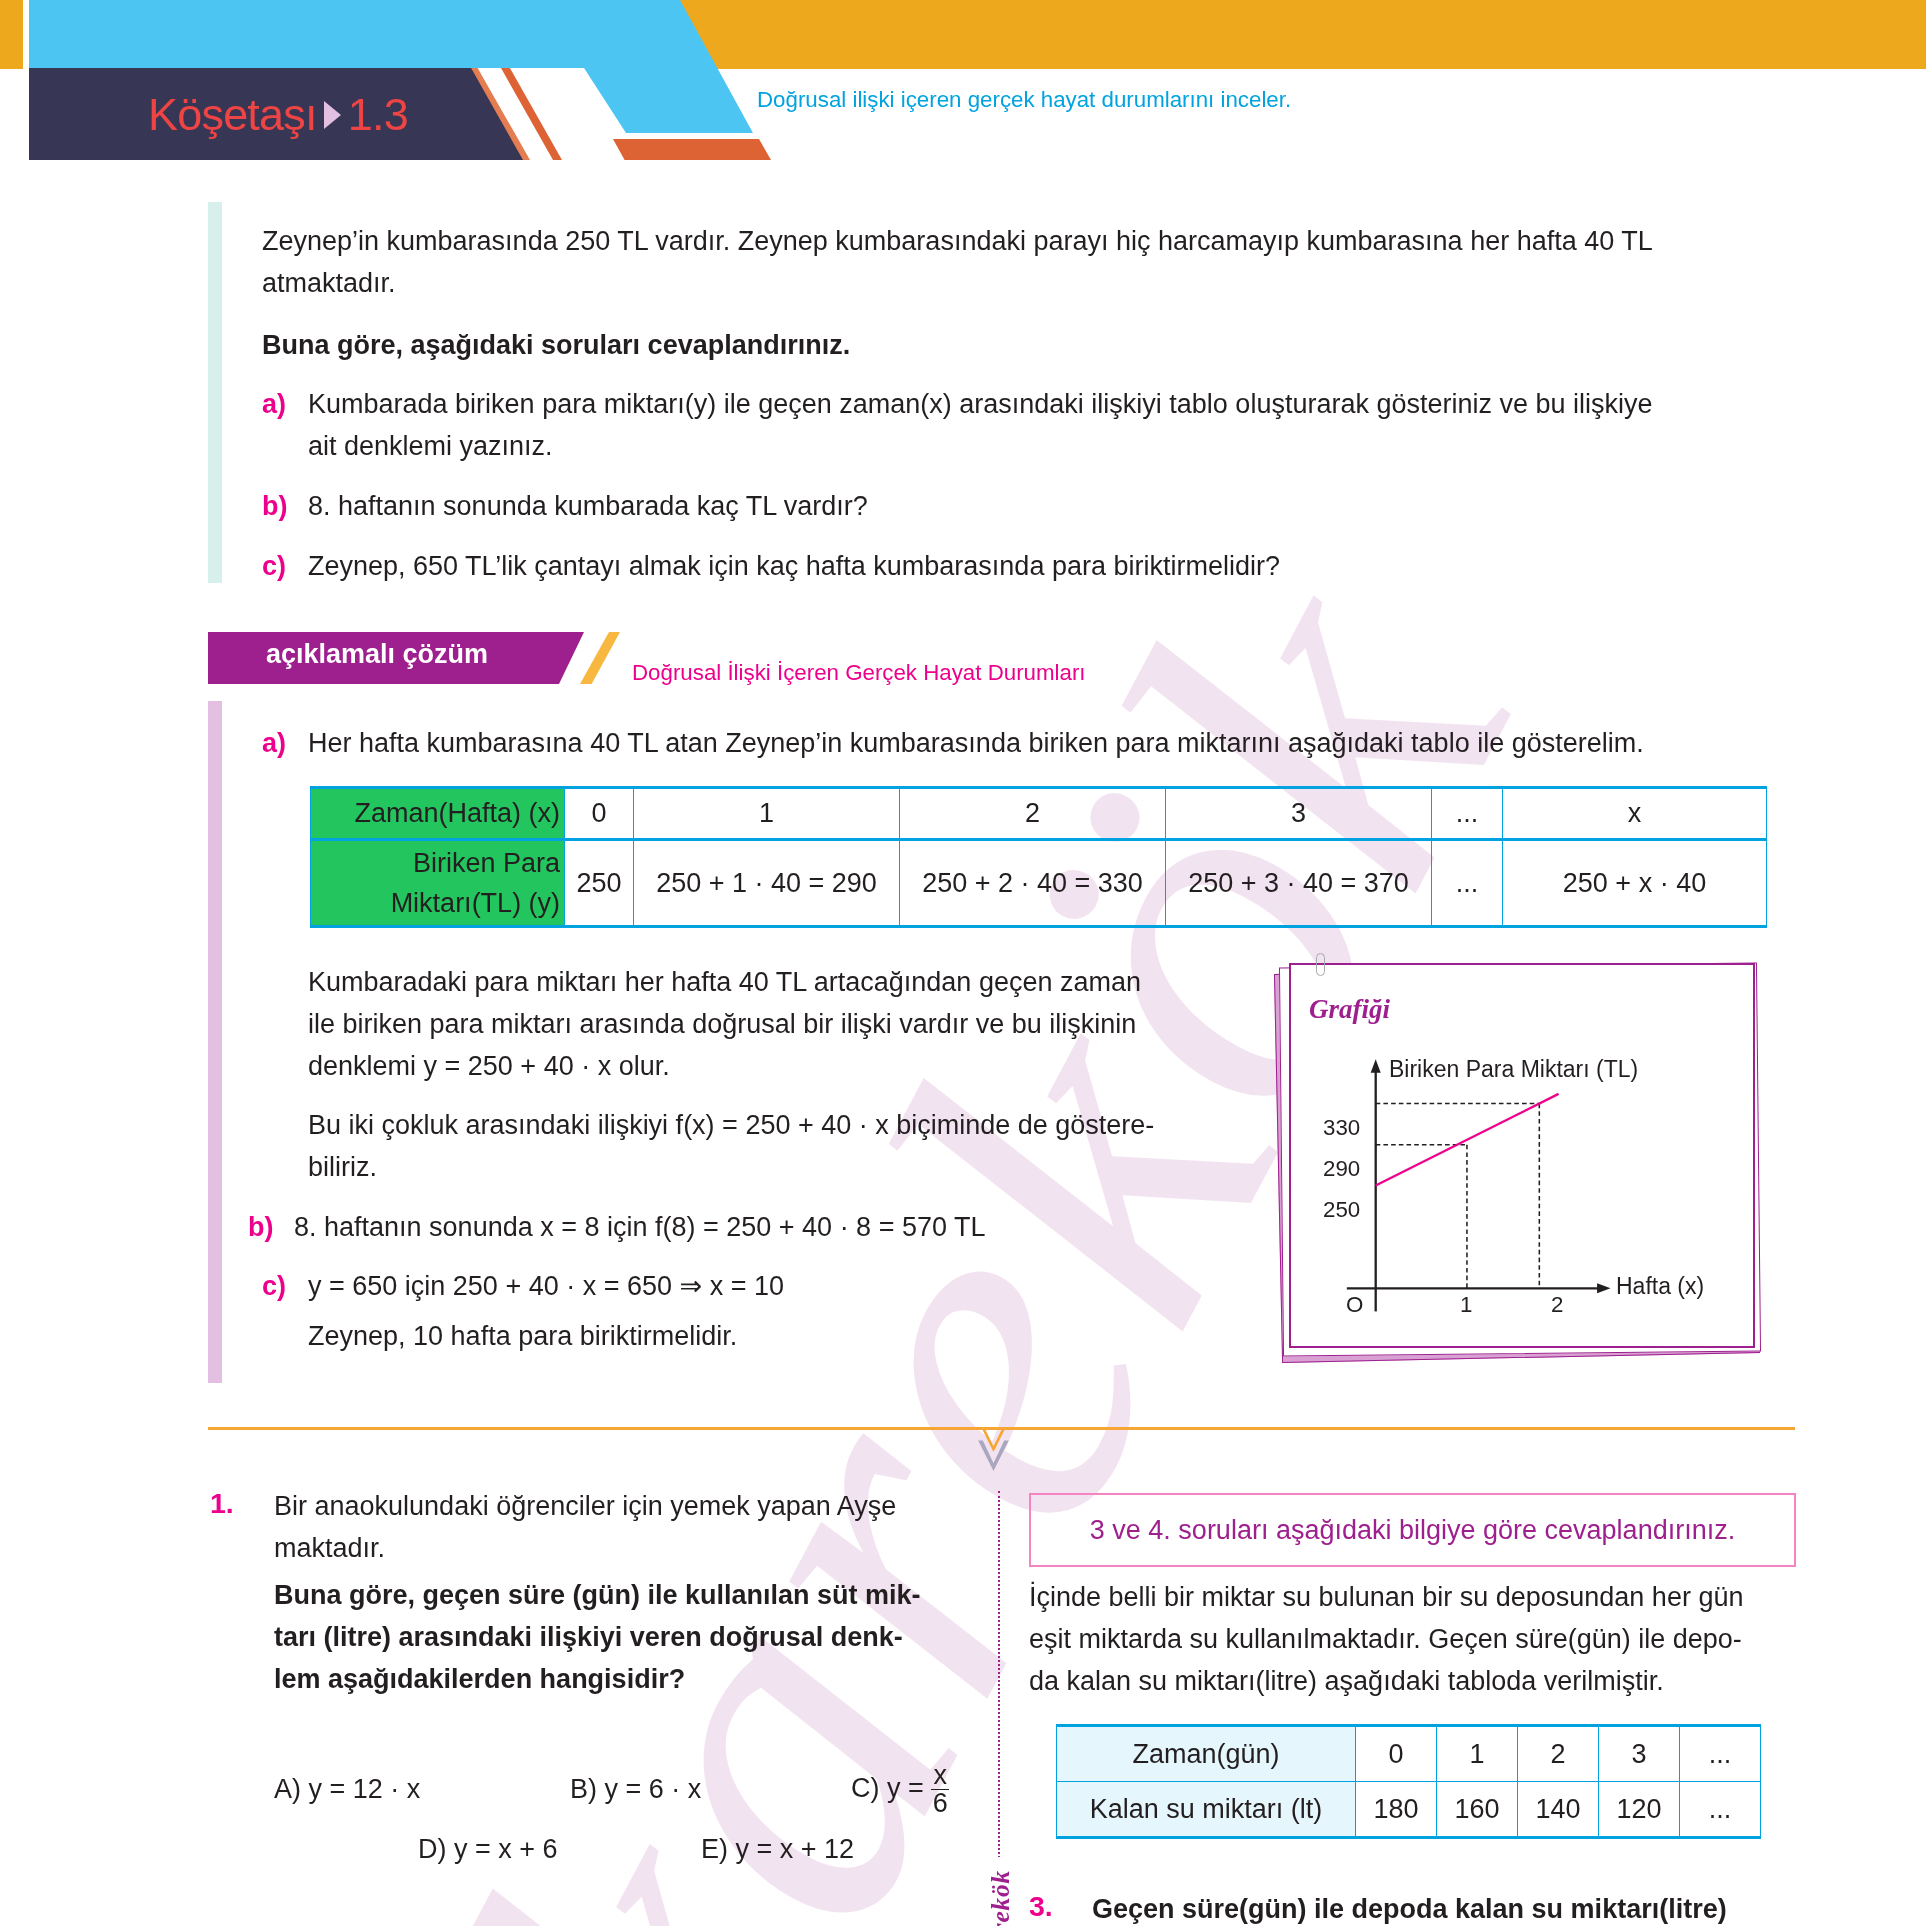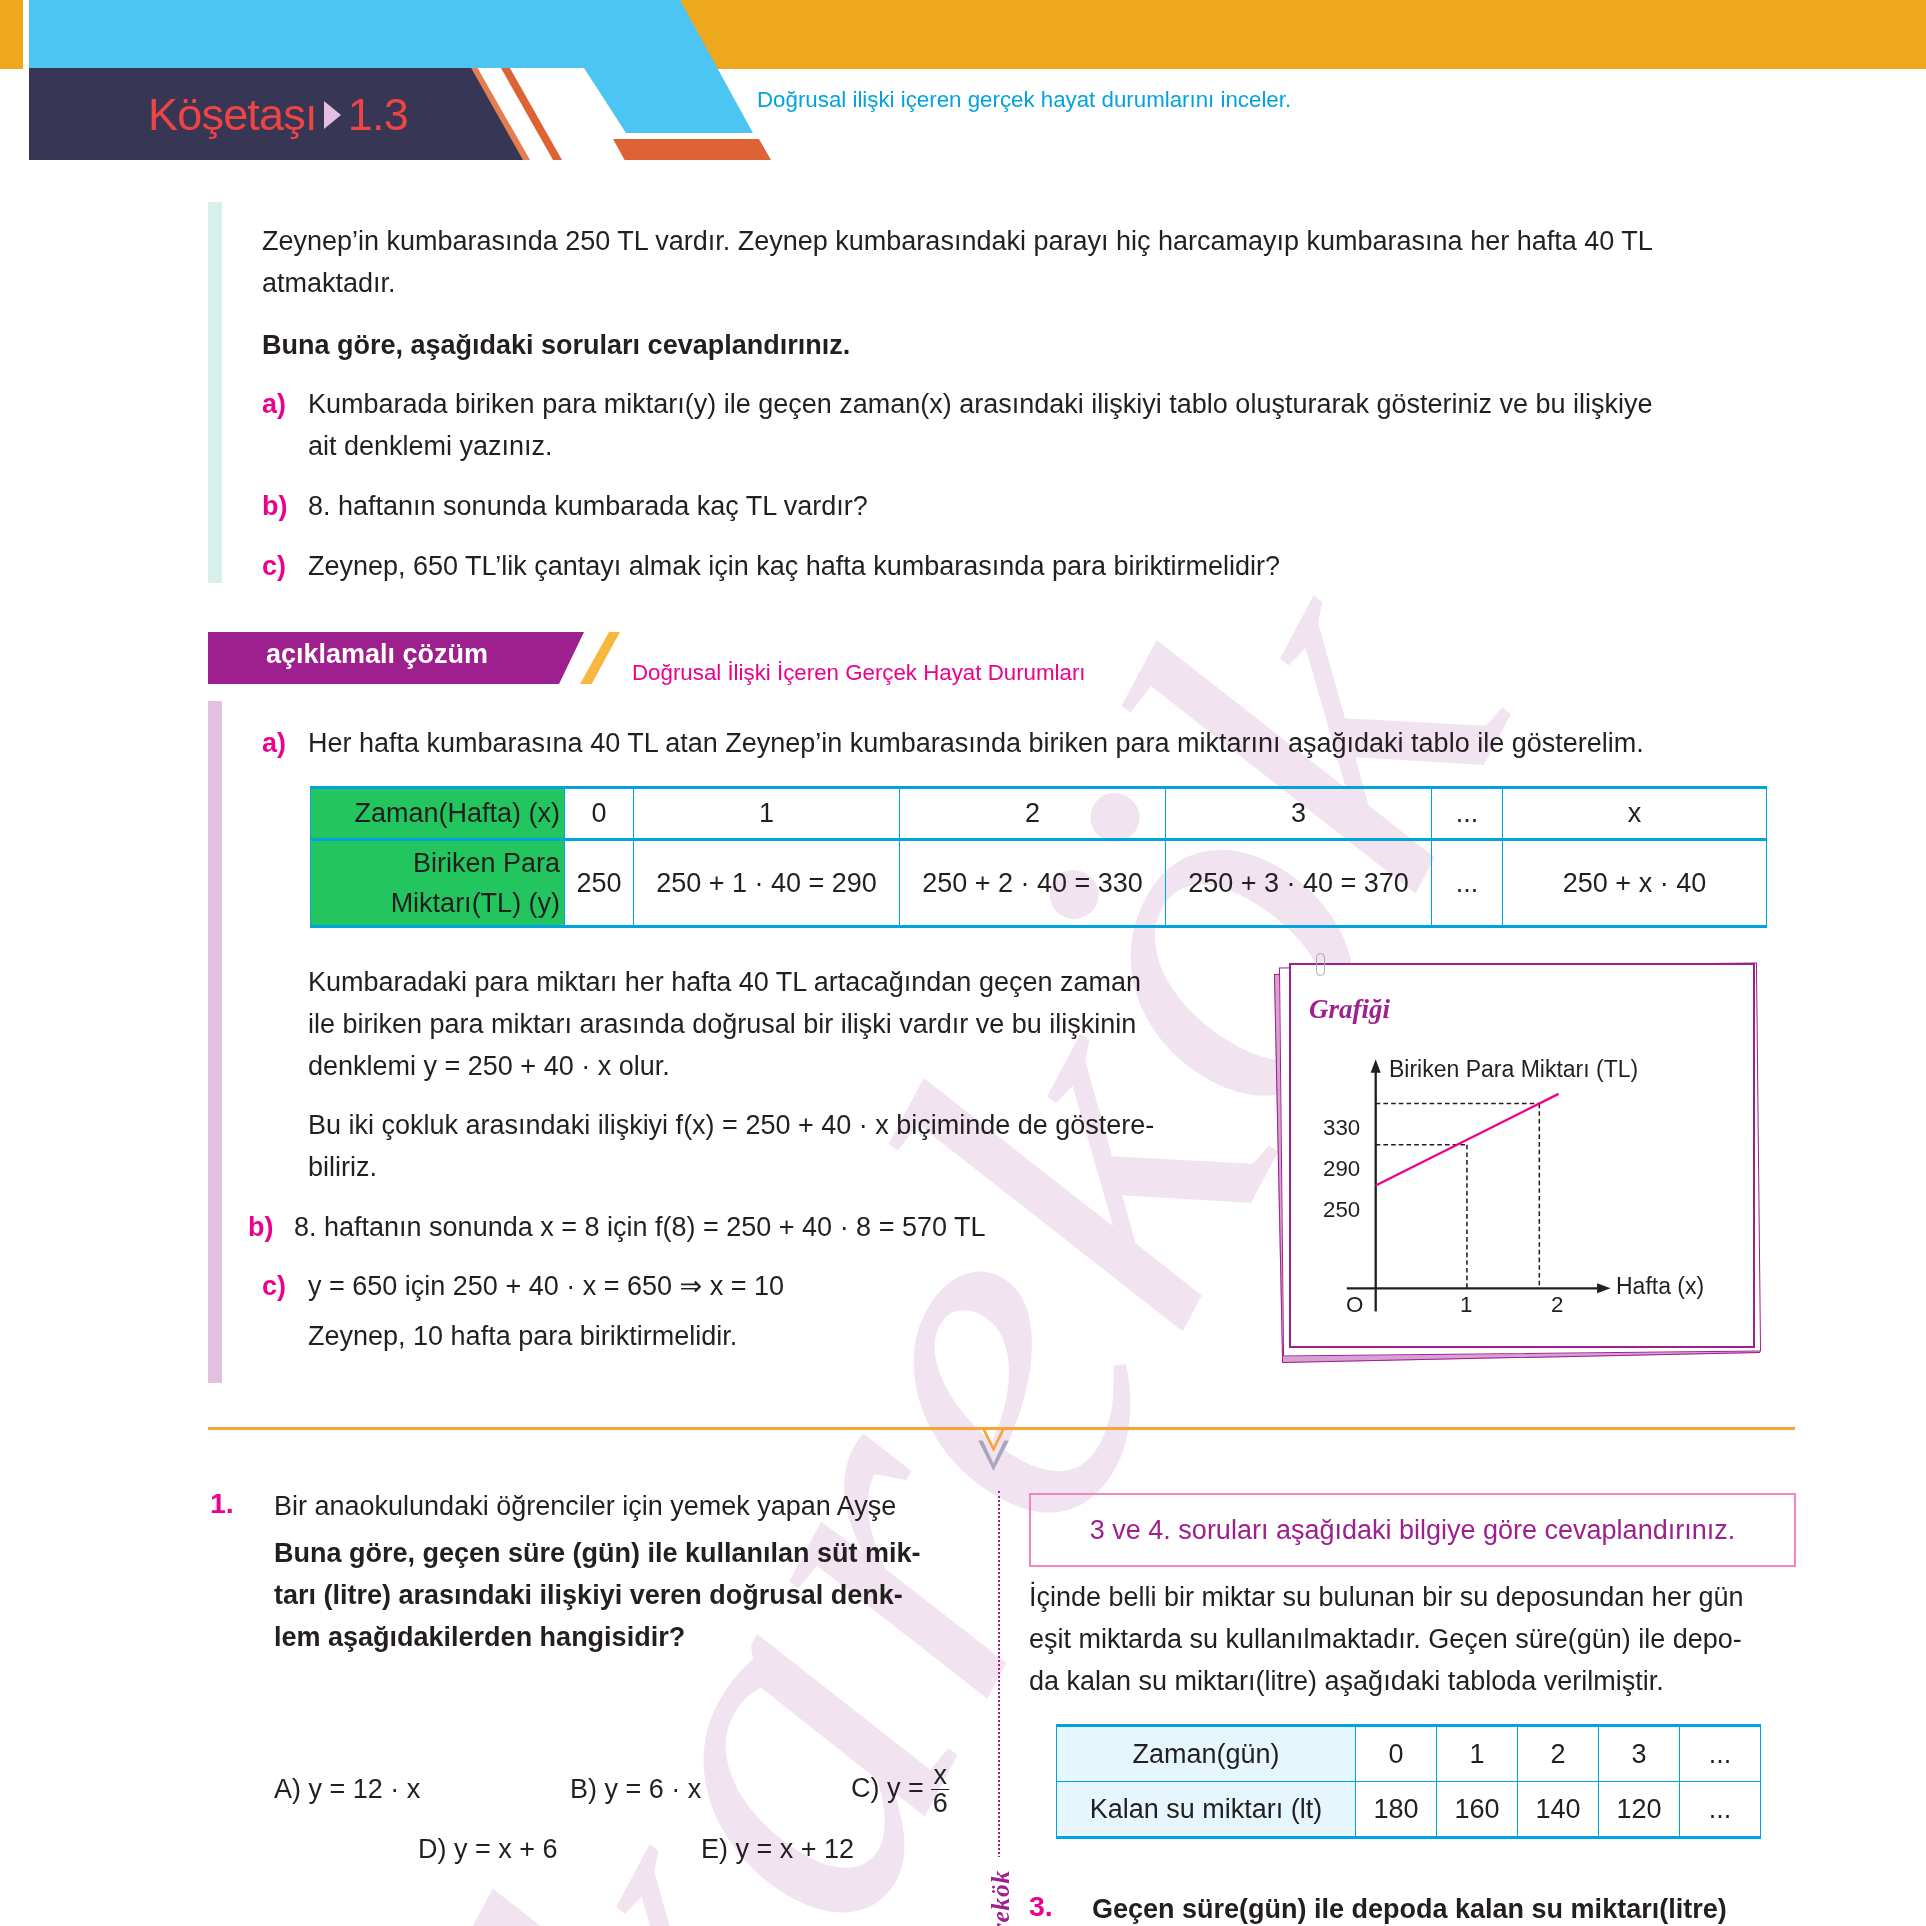--- a/index.html
+++ b/index.html
@@ -217,20 +217,21 @@
 </svg>
 
 <div class="abs col-sep"></div>
 <div class="abs karekok">
     <span>karekök</span>
   </div>
 
 <div class="abs qnum" style="left:210px; top:1487px;">1.</div>
 <div class="abs txt" style="left:274px; top:1485px; width:701px; text-align:justify;">
   <div>Bir anaokulundaki öğrenciler için yemek yapan Ayşe</div>
+  <div>maktadır.</div>
   <div class="bold" style="margin-top:5px">Buna göre, geçen süre (gün) ile kullanılan süt mik-</div>
   <div class="bold">tarı (litre) arasındaki ilişkiyi veren doğrusal denk-</div>
   <div class="bold">lem aşağıdakilerden hangisidir?</div>
 </div>
 <div class="abs opt" style="left:274px; top:1774px;">A) y = 12 · x</div>
 <div class="abs opt" style="left:570px; top:1774px;">B) y = 6 · x</div>
 <div class="abs opt" style="left:851px; top:1762px;">
   <span>C) y =</span>
   <span class="frac">
       <span class="num">x</span>

